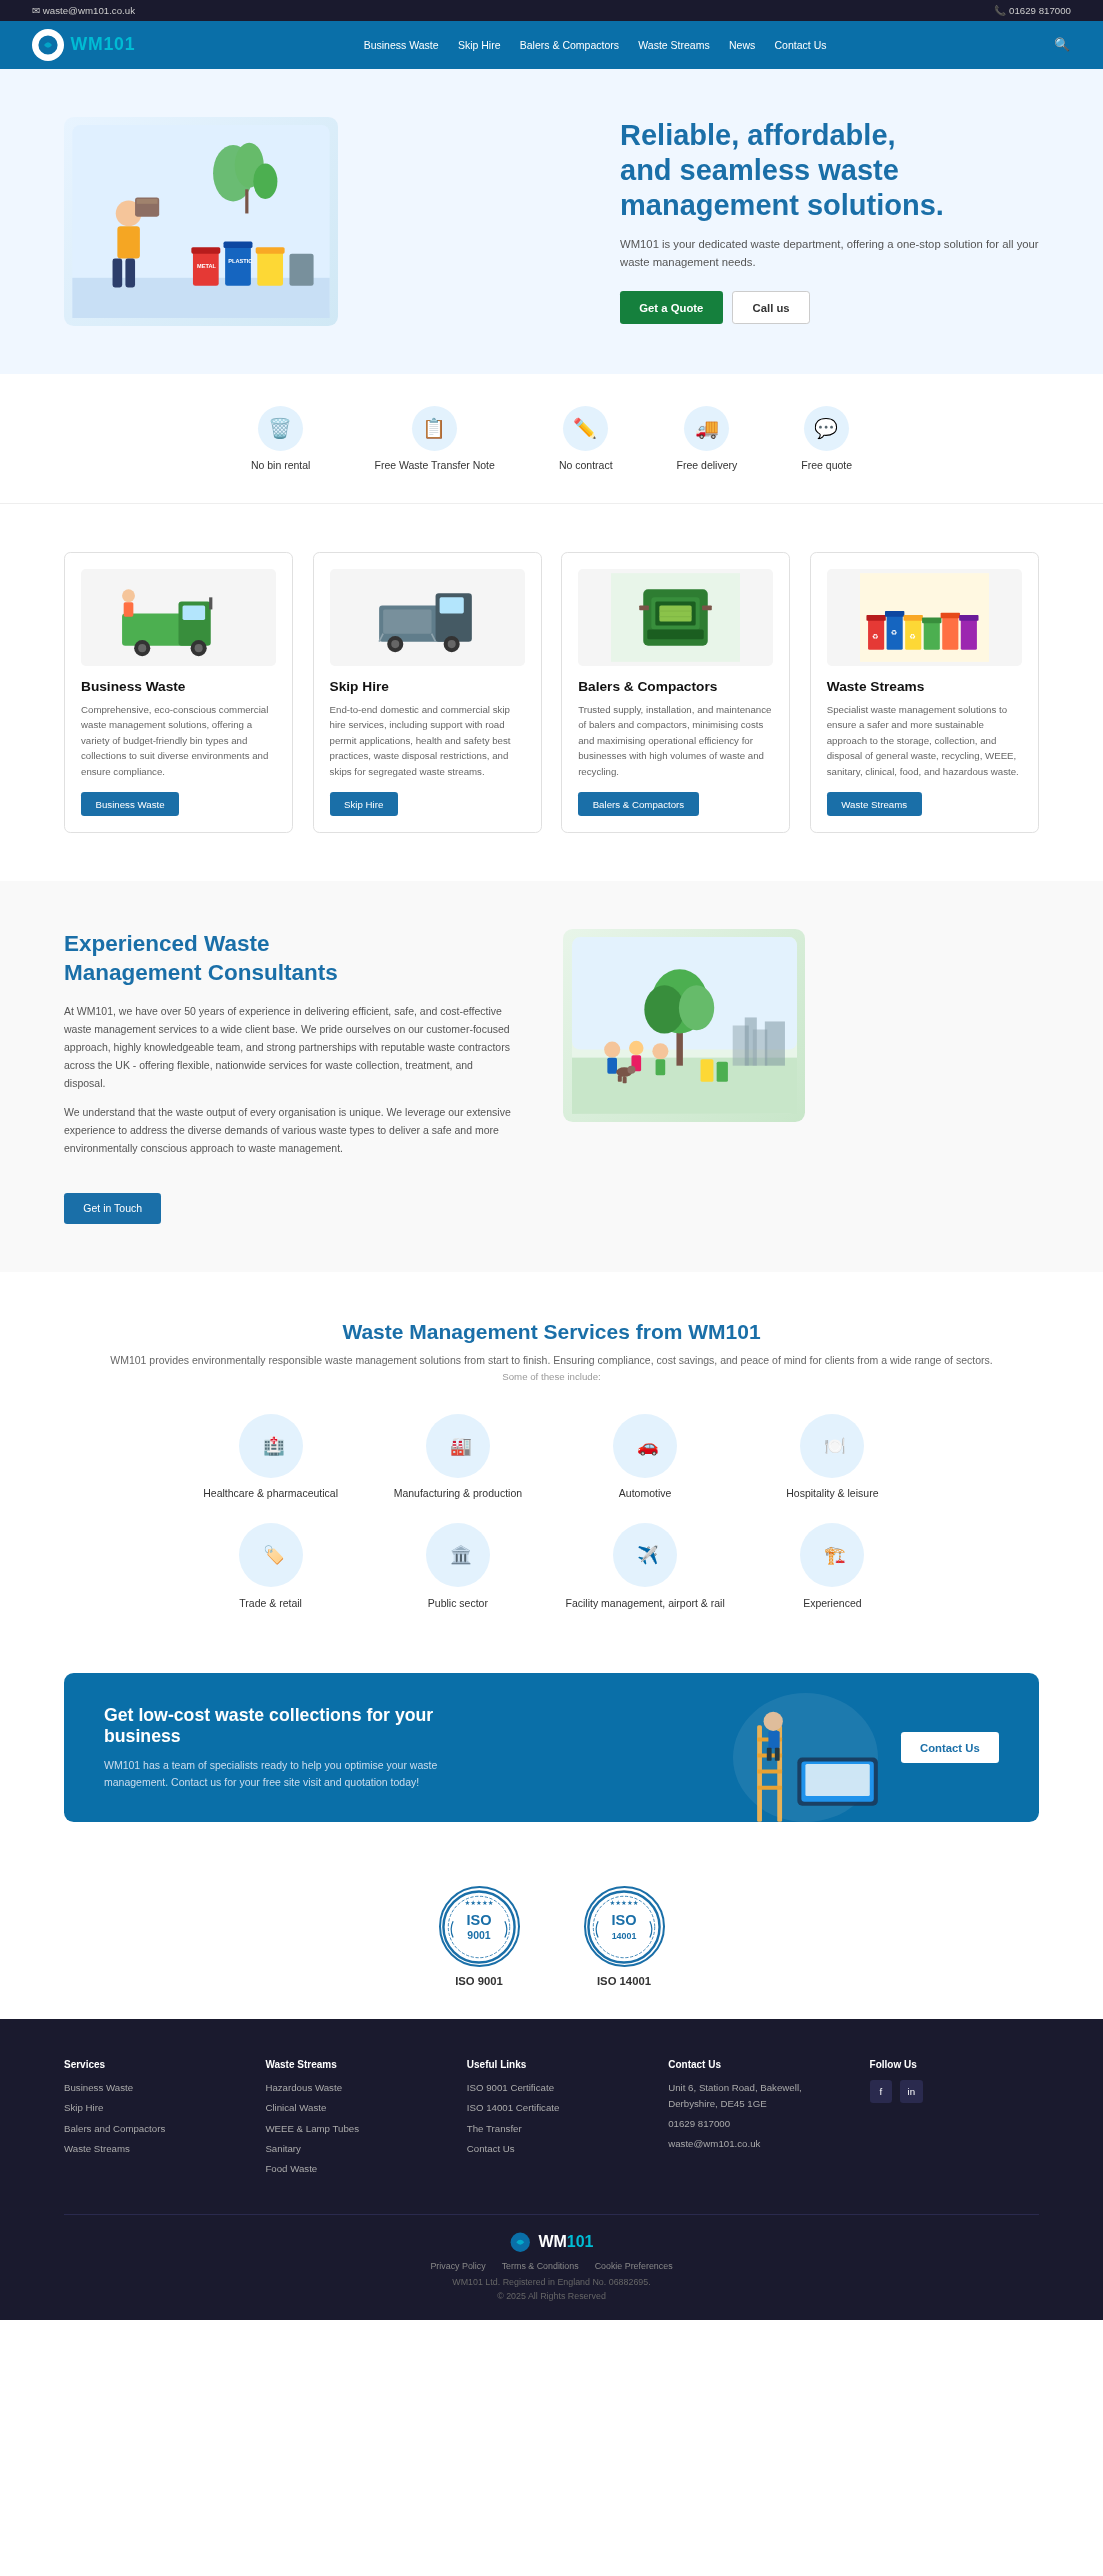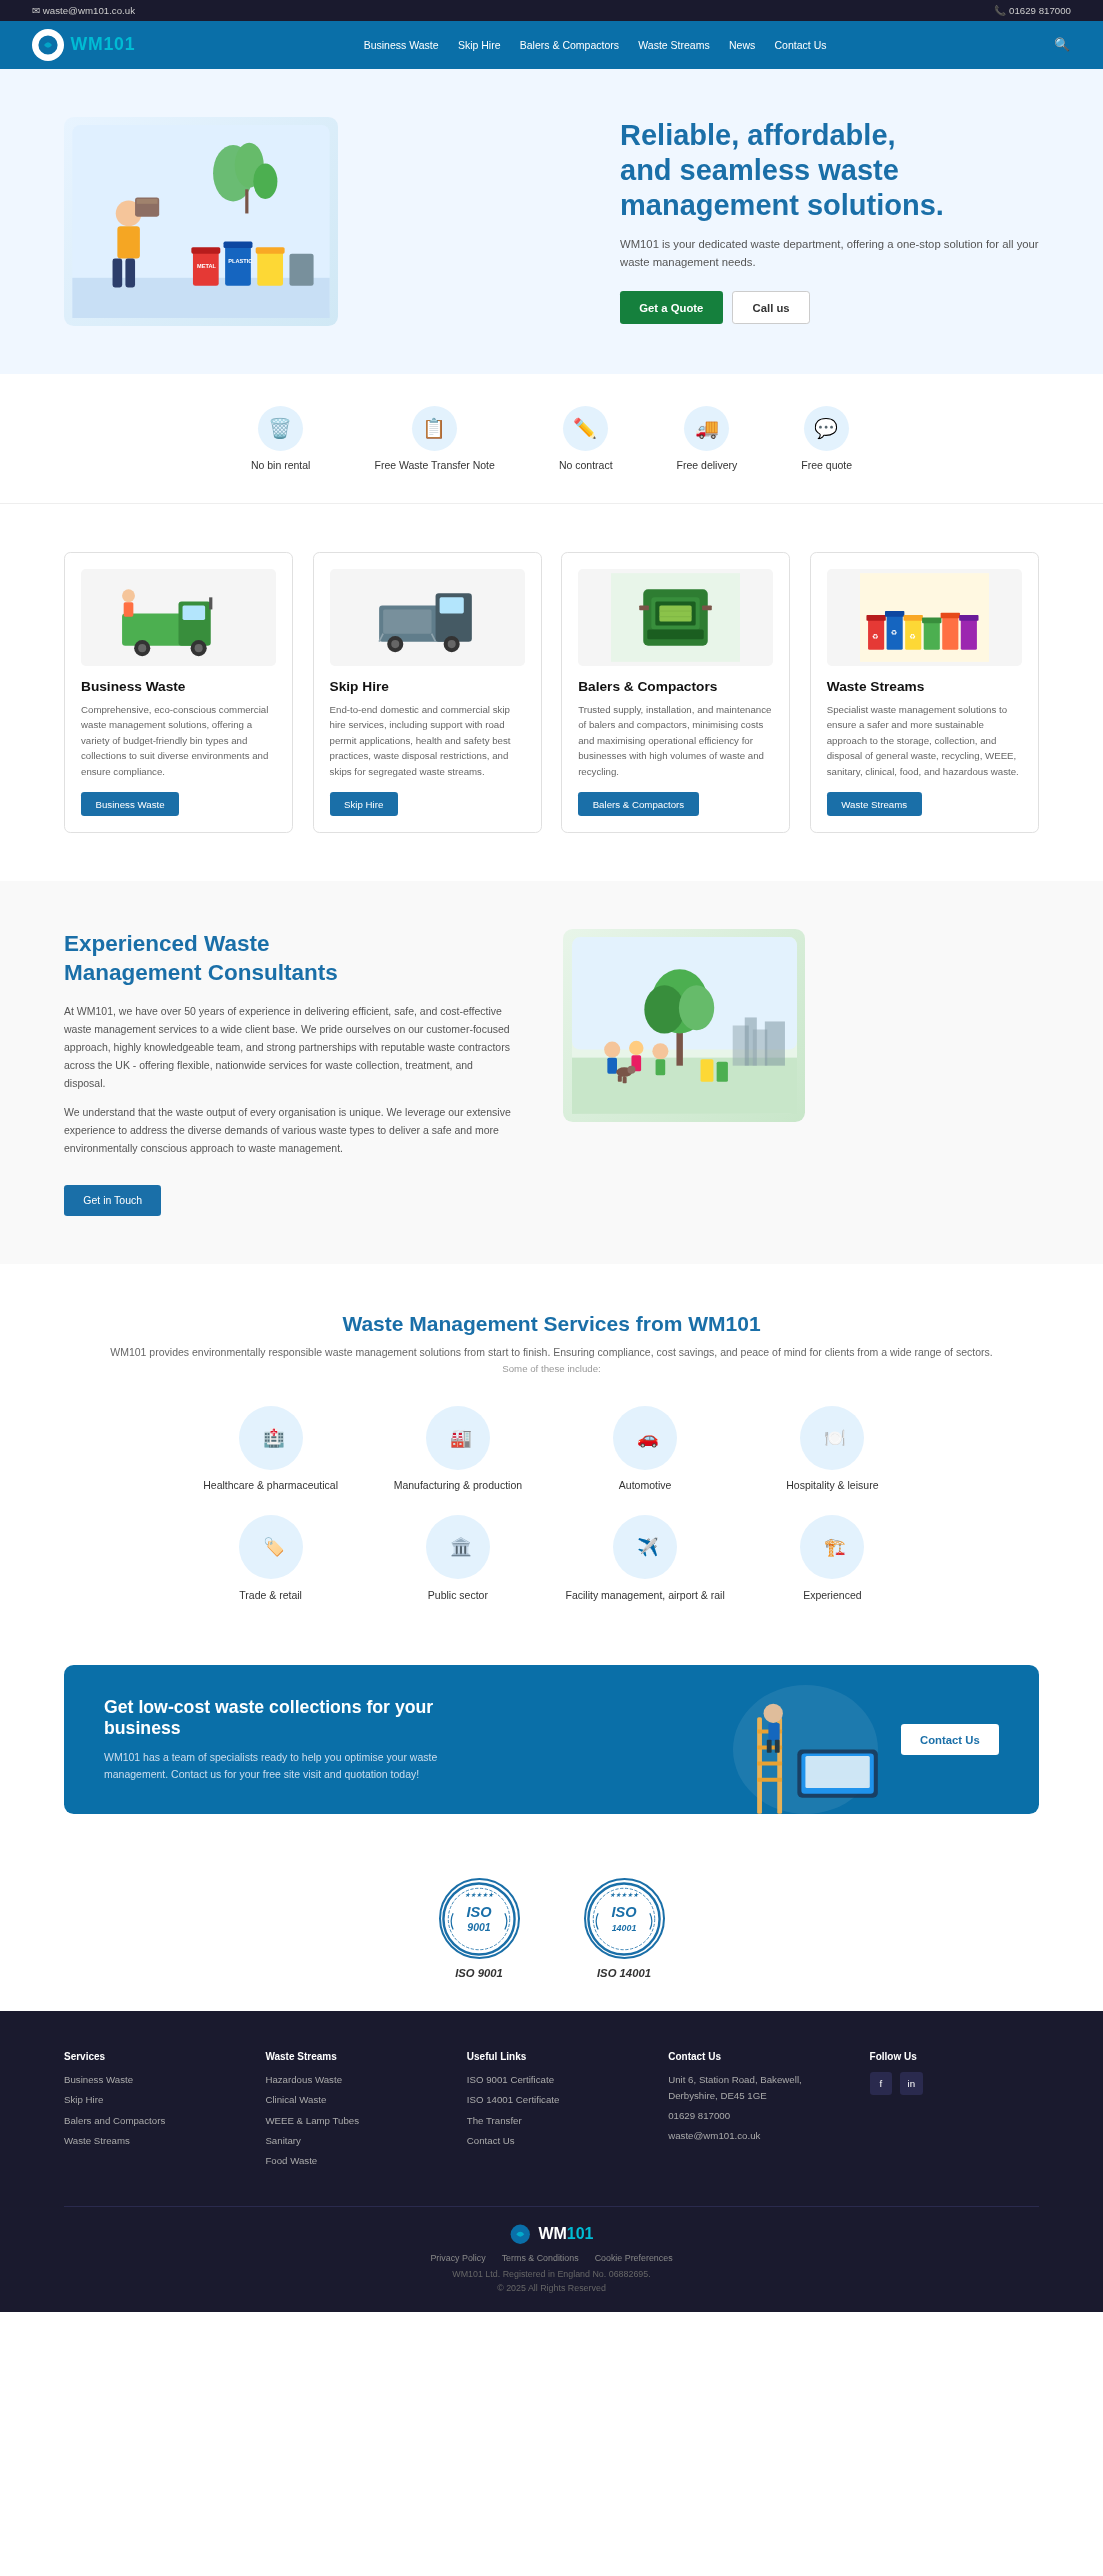--- a/index.html
+++ b/index.html
@@ -108,21 +108,21 @@
     }
     .service-card h3 { font-size: 13.7px; font-weight: 700; margin-bottom: 8px; color: #111; }
     .service-card p { font-size: 9.7px; color: #666; line-height: 1.6; flex: 1; margin-bottom: 13px; }
     .btn-service { background: #1a6fa8; color: #fff; border: none; padding: 6.4px 14.5px; border-radius: 3.2px; cursor: pointer; font-size: 9.7px; align-self: flex-start; }
 
     
     .about-section { background: #f9f9f9; padding: 48px 64px; display: flex; gap: 48px; align-items: flex-start; }
     .about-content { max-width: 451px; }
     .about-content h2 { font-size: 22.5px; font-weight: 800; color: #1a6fa8; line-height: 1.3; margin-bottom: 16px; }
     .about-content p { font-size: 10.5px; color: #555; line-height: 1.7; margin-bottom: 11.3px; }
-    .btn-touch { background: #1a6fa8; color: #fff; padding: 9.7px 19.3px; border: none; border-radius: 3.2px; cursor: pointer; font-size: 10.5px; margin-top: 16px; }
+    .btn-touch { background: #1a6fa8; color: #fff; padding: 9.7px 19.3px; border: none; border-radius: 3.2px; cursor: pointer; font-size: 10.5px; margin-top: 24px; }
     .about-image {
       width: 242px; height: 193px; flex-shrink: 0;
       background: linear-gradient(135deg, #e8f5e9 0%, #c8e6c9 100%);
       border-radius: 9.7px;
       display: flex; align-items: center; justify-content: center;
     }
 
     
     .sectors-section { padding: 48px 64px; background: #fff; text-align: center; }
     .sectors-section h2 { font-size: 21px; font-weight: 800; color: #1a6fa8; margin-bottom: 9.7px; }
@@ -155,21 +155,21 @@
     .cta-content p { font-size: 10.5px; color: #cde; line-height: 1.6; }
     .btn-cta { background: #fff; color: #1a6fa8; padding: 9.7px 19.3px; border: none; border-radius: 3.2px; cursor: pointer; font-size: 11.3px; font-weight: 700; white-space: nowrap; }
     .cta-decoration {
       position: absolute; right: 161px; bottom: 0;
       width: 145px; height: 129px;
       background: rgba(255,255,255,0.08);
       border-radius: 50%;
     }
 
     
-    .certs-section { padding: 32px 64px; display: flex; justify-content: center; gap: 64px; align-items: center; font-style: italic; }
+    .certs-section { padding: 32px 64px; display: flex; justify-content: center; gap: 64px; align-items: center; }
     .cert-item { text-align: center; }
     .cert-badge {
       width: 81px; height: 81px; border-radius: 50%;
       border: 2.4px solid #1a6fa8;
       display: flex; align-items: center; justify-content: center;
       flex-direction: column;
       margin: 0 auto 8px;
     }
     .cert-label { font-size: 11.3px; color: #333; font-weight: 600; }
 

